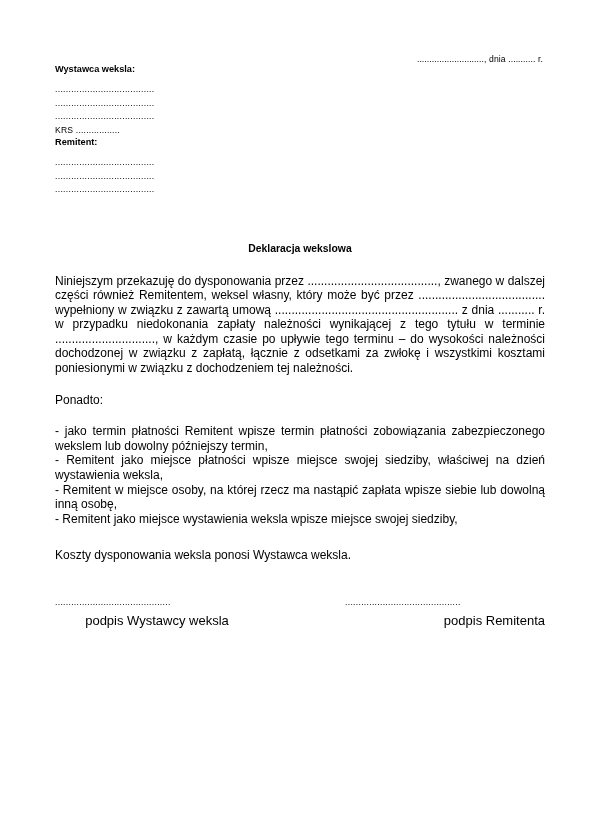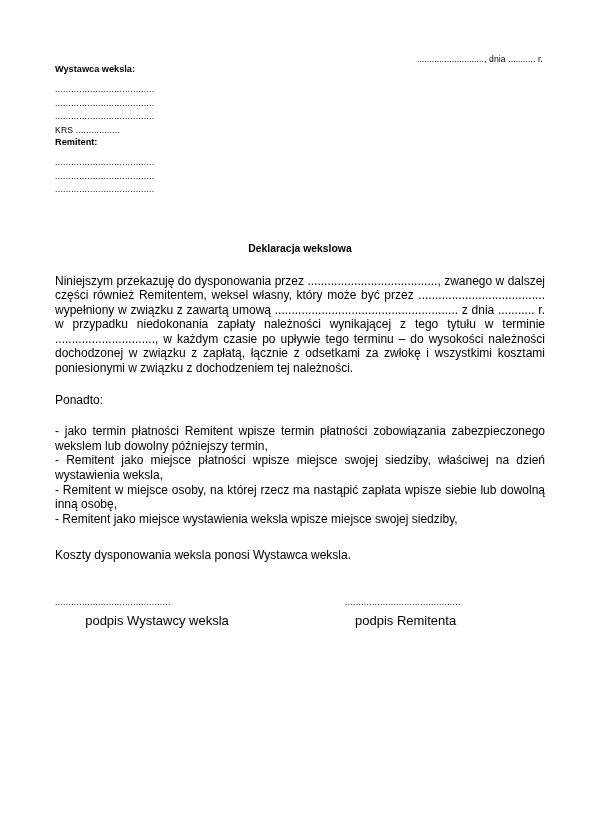--- a/index.html
+++ b/index.html
@@ -96,21 +96,21 @@
     margin: 0 0 6px 0;
     white-space: nowrap;
   }
   .sig-label {
     font-size: 13px;
     margin: 0;
   }
   .sig-left { text-align: left; }
   .sig-left .sig-label { text-align: center; padding-left: 4px;}
   .sig-right { text-align: left; }
-  .sig-right .sig-label { text-align: left; padding-left: 10px;}
+  .sig-right .sig-label { text-align: right; padding-left: 10px;}
 </style>
 </head>
 <body>
 
 <div class="page">
   <div class="inner">
 
     <div class="date-line">..........................., dnia ........... r.</div>
 
     <div class="section">

